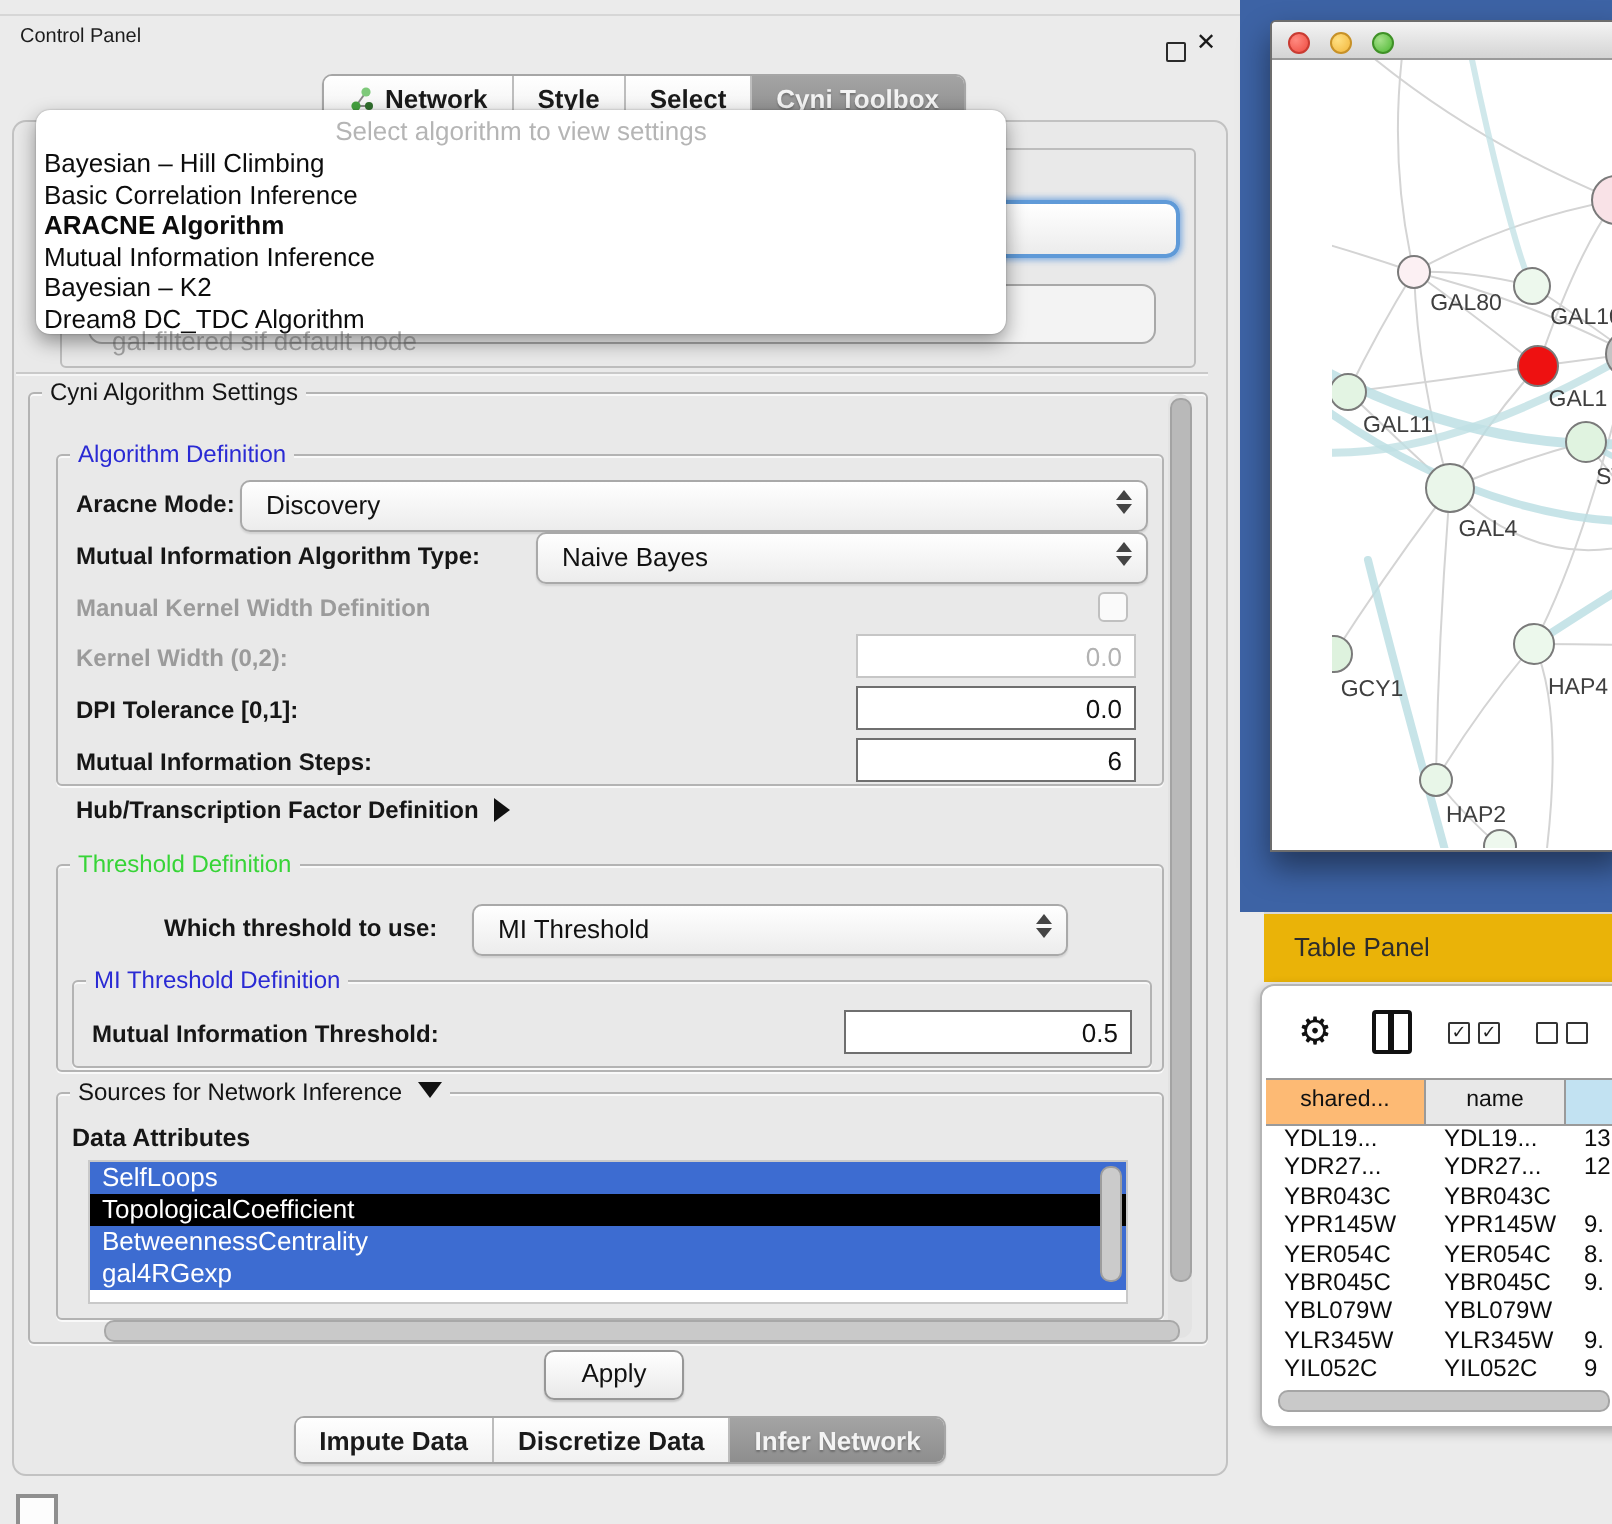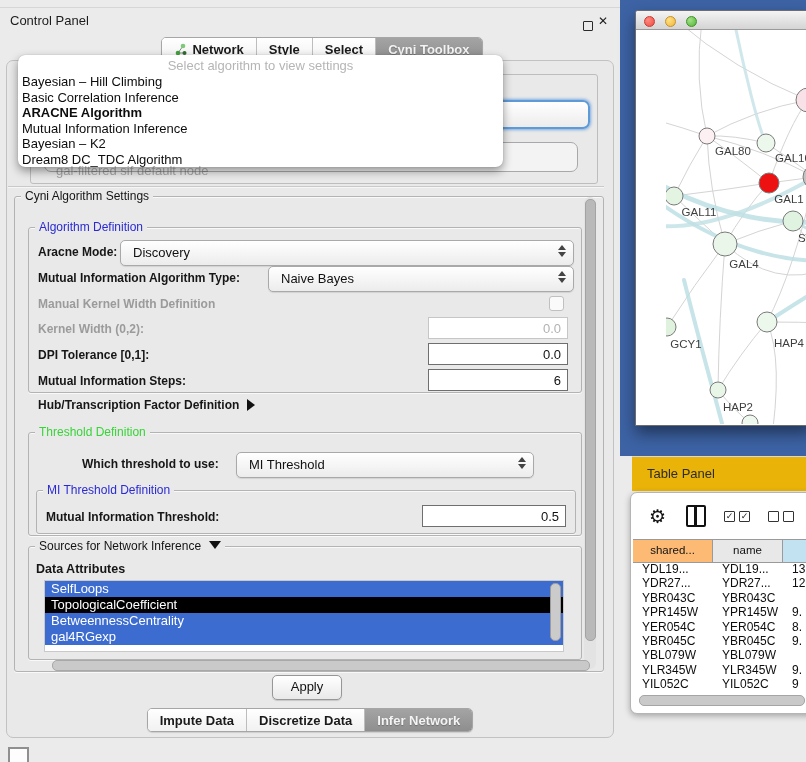--- a/index.html
+++ b/index.html
@@ -5,21 +5,21 @@
   html,body{margin:0;padding:0;}
   body{width:806px;height:762px;position:relative;overflow:hidden;
        font-family:"Liberation Sans","DejaVu Sans",sans-serif;
        background:#ebebeb;-webkit-font-smoothing:antialiased;}
   .abs{position:absolute;}
 
   
   #control-panel{left:0;top:0;width:620px;height:762px;background:#ebebeb;}
   #cp-topline{left:0;top:7px;width:620px;height:1px;background:#d6d6d6;}
   #cp-titlebar{left:0;top:8px;width:620px;height:26px;}
-  #cp-title{left:10px;top:5px;font-size:13px;color:#1c1c1c;}
+  #cp-title{left:10px;top:5px;font-size:10px;color:#1c1c1c;}
   #float-btn{left:583px;top:13px;width:8px;height:8px;border:1.5px solid #2a2a2a;border-radius:1px;background:transparent;}
   #close-btn{left:598px;top:6px;font-size:12px;font-weight:bold;color:#1a1a1a;}
 
   
   #top-tabs{left:12px;top:37px;width:620px;height:22px;display:flex;justify-content:center;}
   .seg-bar{display:flex;height:22px;border:1px solid #a6a6a6;border-radius:5px;overflow:hidden;background:#fdfdfd;box-shadow:0 1px 1px rgba(0,0,0,.12);}
   .seg{display:flex;align-items:center;gap:5px;padding:0 12px;font-size:13px;font-weight:600;color:#1a1a1a;background:linear-gradient(#ffffff,#f1f1f1);border-right:1px solid #bdbdbd;white-space:nowrap;}
   .seg:last-child{border-right:none;}
   .seg.selected{background:linear-gradient(#a4a4a4,#8e8e8e);color:#f4f4f4;text-shadow:0 1px 1px rgba(0,0,0,.25);}
 

